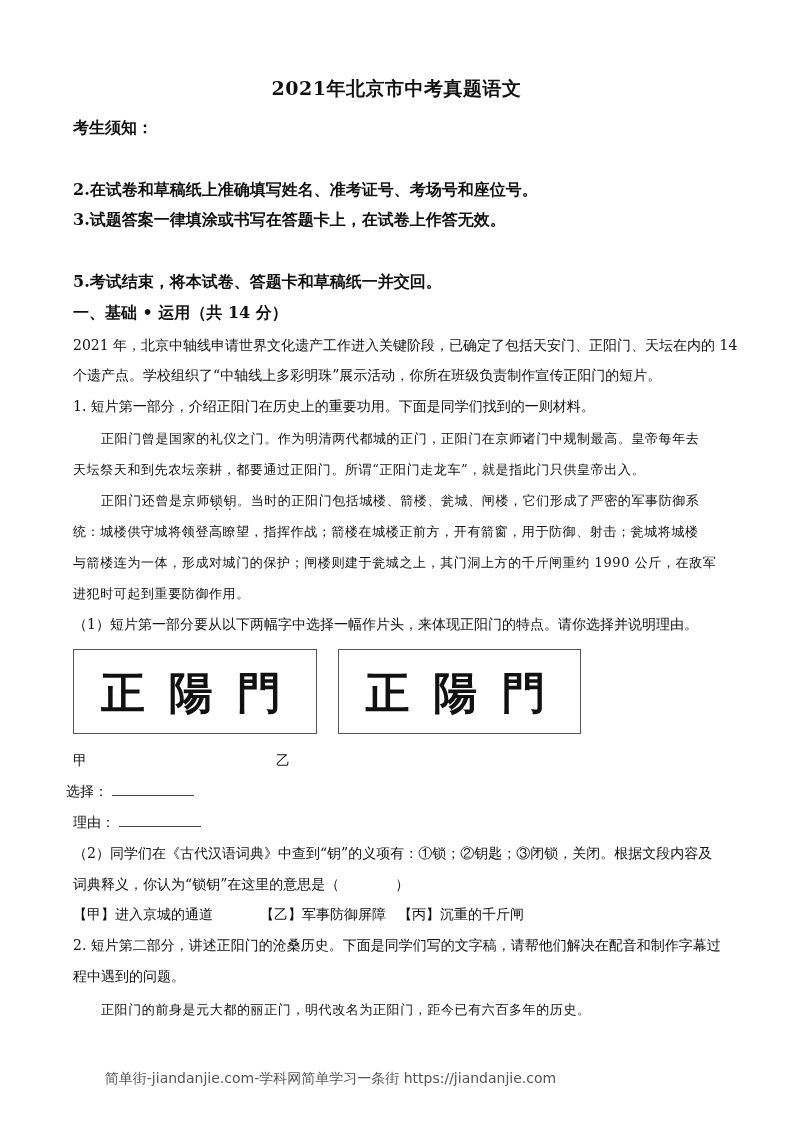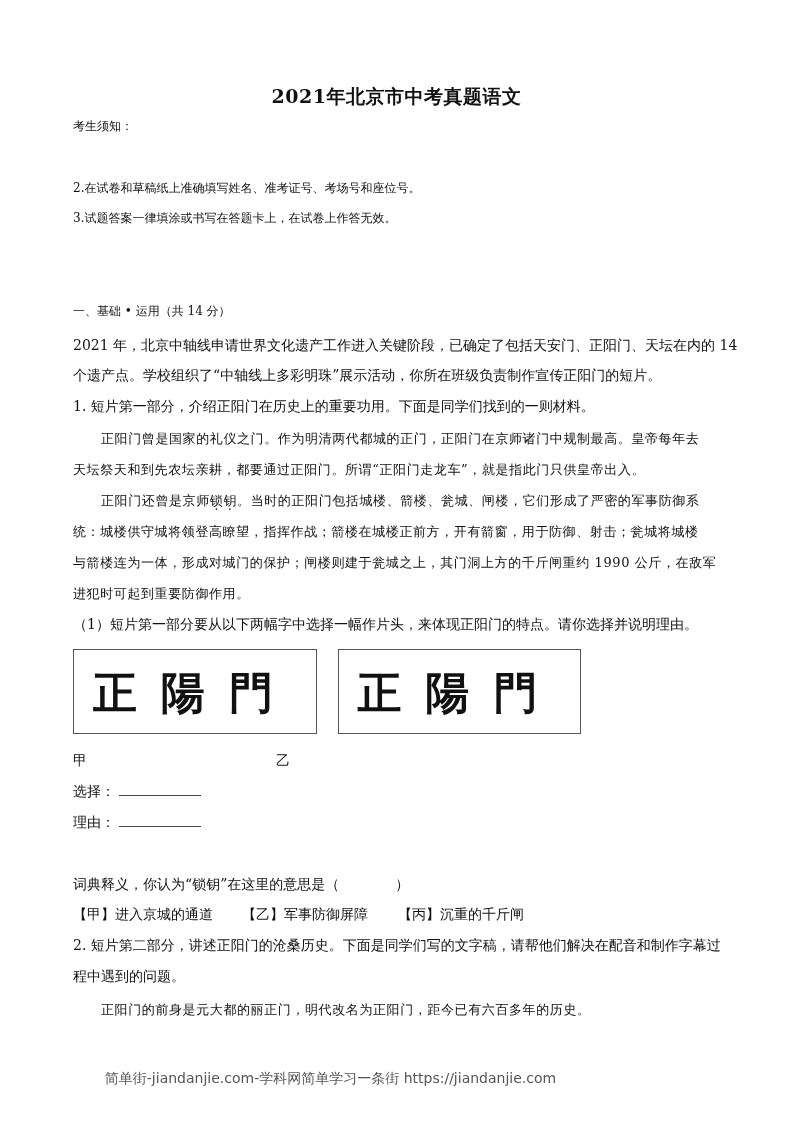--- a/index.html
+++ b/index.html
@@ -1,47 +1,48 @@
 <!DOCTYPE html>
 <html><head>
   <meta charset="utf-8">
   <style>
     html, body { margin: 0; padding: 0; background: #ffffff; }
     body { width: 793px; height: 1122px; position: relative; overflow: hidden;
       font-family: "DejaVu Serif", "Liberation Serif", serif; color: #111; }
     .page { position: absolute; left: 0; top: 0; width: 793px; height: 1122px; }
     .abs { position: absolute; white-space: nowrap; }
-    .title { left: 0; width: 793px; text-align: center; top: 84px; font-size: 19px; font-weight: bold; letter-spacing: 0.5px; }
-    .bold { font-weight: normal; font-size: 12px; }
+    .title { left: 0; width: 793px; text-align: center; top: 76px; font-size: 19px; font-weight: bold; letter-spacing: 0.5px; }
+    .bold { font-weight: bold; font-size: 16px; }
     .normal { font-size: 14px; }
     .kai { font-size: 13px; letter-spacing: 0.6px; }
     .notice-line { left: 73px; }
     .para { left: 73px; width: 650px; }
     .indent { left: 101px; }
     .box { position: absolute; border: 1.5px solid #555; background: #fff; top: 649px; height: 83px; }
     .box1 { left: 73px; width: 242px; }
     .box2 { left: 338px; width: 241px; }
-    .callig { position: absolute; top: 14px; left: 0; width: 100%; text-align: center; font-size: 44px; letter-spacing: 24px; font-weight: bold; }
+    .callig { position: absolute; top: 14px; left: 8px; width: 100%; text-align: center; font-size: 44px; letter-spacing: 24px; font-weight: bold; }
     .box1 .callig { font-family: "DejaVu Sans", sans-serif; font-weight: bold; }
     .box2 .callig { font-family: "DejaVu Serif", serif; }
     .blank { display: inline-block; width: 82px; border-bottom: 1px solid #444; margin-left: 4px; height: 12px; vertical-align: baseline; }
     .dot-wrap { position: relative; display: inline-block; }
     .dot-wrap::after { content: "·"; position: absolute; left: 50%; transform: translateX(-50%); top: 12px; font-size: 12px; line-height: 1; }
     .footer { left: 0; width: 661px; text-align: center; top: 1070px; font-family: "DejaVu Sans", sans-serif; font-size: 14px; color: #555; }
   </style>
 </head>
 <body>
 
 <div class="page">
 
   <div class="abs title">2021年北京市中考真题语文</div>
 
   <div class="abs bold notice-line" style="top:118px">考生须知：</div>
   <div class="abs bold notice-line" style="top:180px">2.在试卷和草稿纸上准确填写姓名、准考证号、考场号和座位号。</div>
   <div class="abs bold notice-line" style="top:210px">3.试题答案一律填涂或书写在答题卡上，在试卷上作答无效。</div>
+  <div class="abs bold notice-line" style="top:272px">5.考试结束，将本试卷、答题卡和草稿纸一并交回。</div>
   <div class="abs bold notice-line" style="top:303px">一、基础 • 运用（共 14 分）</div>
 
   <div class="abs normal para" style="top:337px">2021 年，北京中轴线申请世界文化遗产工作进入关键阶段，已确定了包括天安门、正阳门、天坛在内的 14</div>
   <div class="abs normal para" style="top:367px">个遗产点。学校组织了“中轴线上多彩明珠”展示活动，你所在班级负责制作宣传正阳门的短片。</div>
 
   <div class="abs normal para" style="top:398px">1. 短片第一部分，介绍正阳门在历史上的重要功用。下面是同学们找到的一则材料。</div>
 
   <div class="abs kai indent" style="top:430px">正阳门曾是国家的礼仪之门。作为明清两代都城的正门，正阳门在京师诸门中规制最高。皇帝每年去</div>
   <div class="abs kai para" style="top:461px">天坛祭天和到先农坛亲耕，都要通过正阳门。所谓“正阳门走龙车”，就是指此门只供皇帝出入。</div>
 
@@ -57,31 +58,32 @@
   <div class="box box1">
     <div class="callig">正陽門</div>
   </div>
   <div class="box box2">
     <div class="callig">正陽門</div>
   </div>
 
   <div class="abs normal" style="left:73px; top:752px">甲</div>
   <div class="abs normal" style="left:276px; top:752px">乙</div>
 
-  <div class="abs normal" style="left:73px; top:783px">
+  <div class="abs normal" style="left:66px; top:783px">
     <span>选择：</span><span class="blank"></span>
   </div>
   <div class="abs normal" style="left:73px; top:814px">
     <span>理由：</span><span class="blank"></span>
   </div>
 
+  <div class="abs normal para" style="top:845px">（2）同学们在《古代汉语词典》中查到“钥”的义项有：①锁；②钥匙；③闭锁，关闭。根据文段内容及</div>
   <div class="abs normal para" style="top:876px">词典释义，你认为“锁钥”在这里的意思是（　　　　）</div>
 
   <div class="abs normal" style="left:73px; top:906px">【甲】进入京城的通道</div>
-  <div class="abs normal" style="left:242px; top:906px">【乙】军事防御屏障</div>
+  <div class="abs normal" style="left:260px; top:906px">【乙】军事防御屏障</div>
   <div class="abs normal" style="left:398px; top:906px">【丙】沉重的千斤闸</div>
 
   <div class="abs normal para" style="top:937px">2. 短片第二部分，讲述正阳门的沧桑历史。下面是同学们写的文字稿，请帮他们解决在配音和制作字幕过</div>
   <div class="abs normal para" style="top:968px">程中遇到的问题。</div>
 
   <div class="abs kai indent" style="top:1001px">正阳门的前身是元大都的丽正门，明代改名为正阳门，距今已有六百多年的历史。</div>
 
   <div class="abs footer">简单街-jiandanjie.com-学科网简单学习一条街 https://jiandanjie.com</div>
 </div>
 

